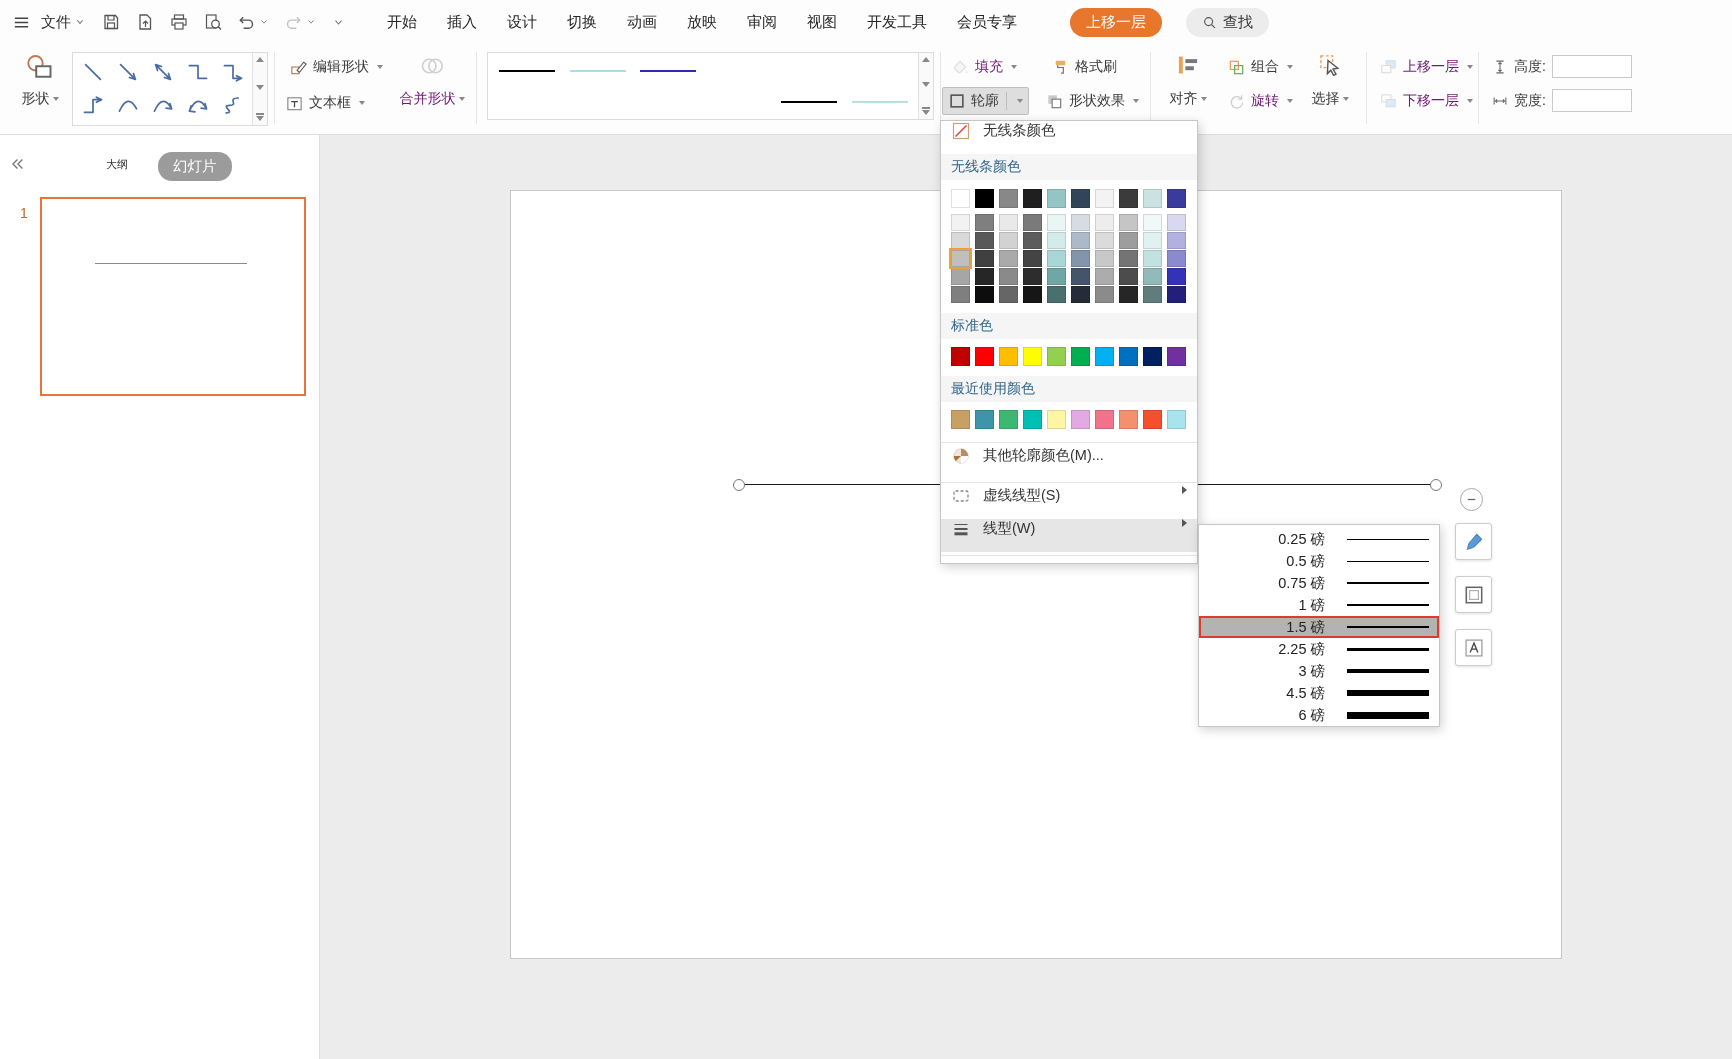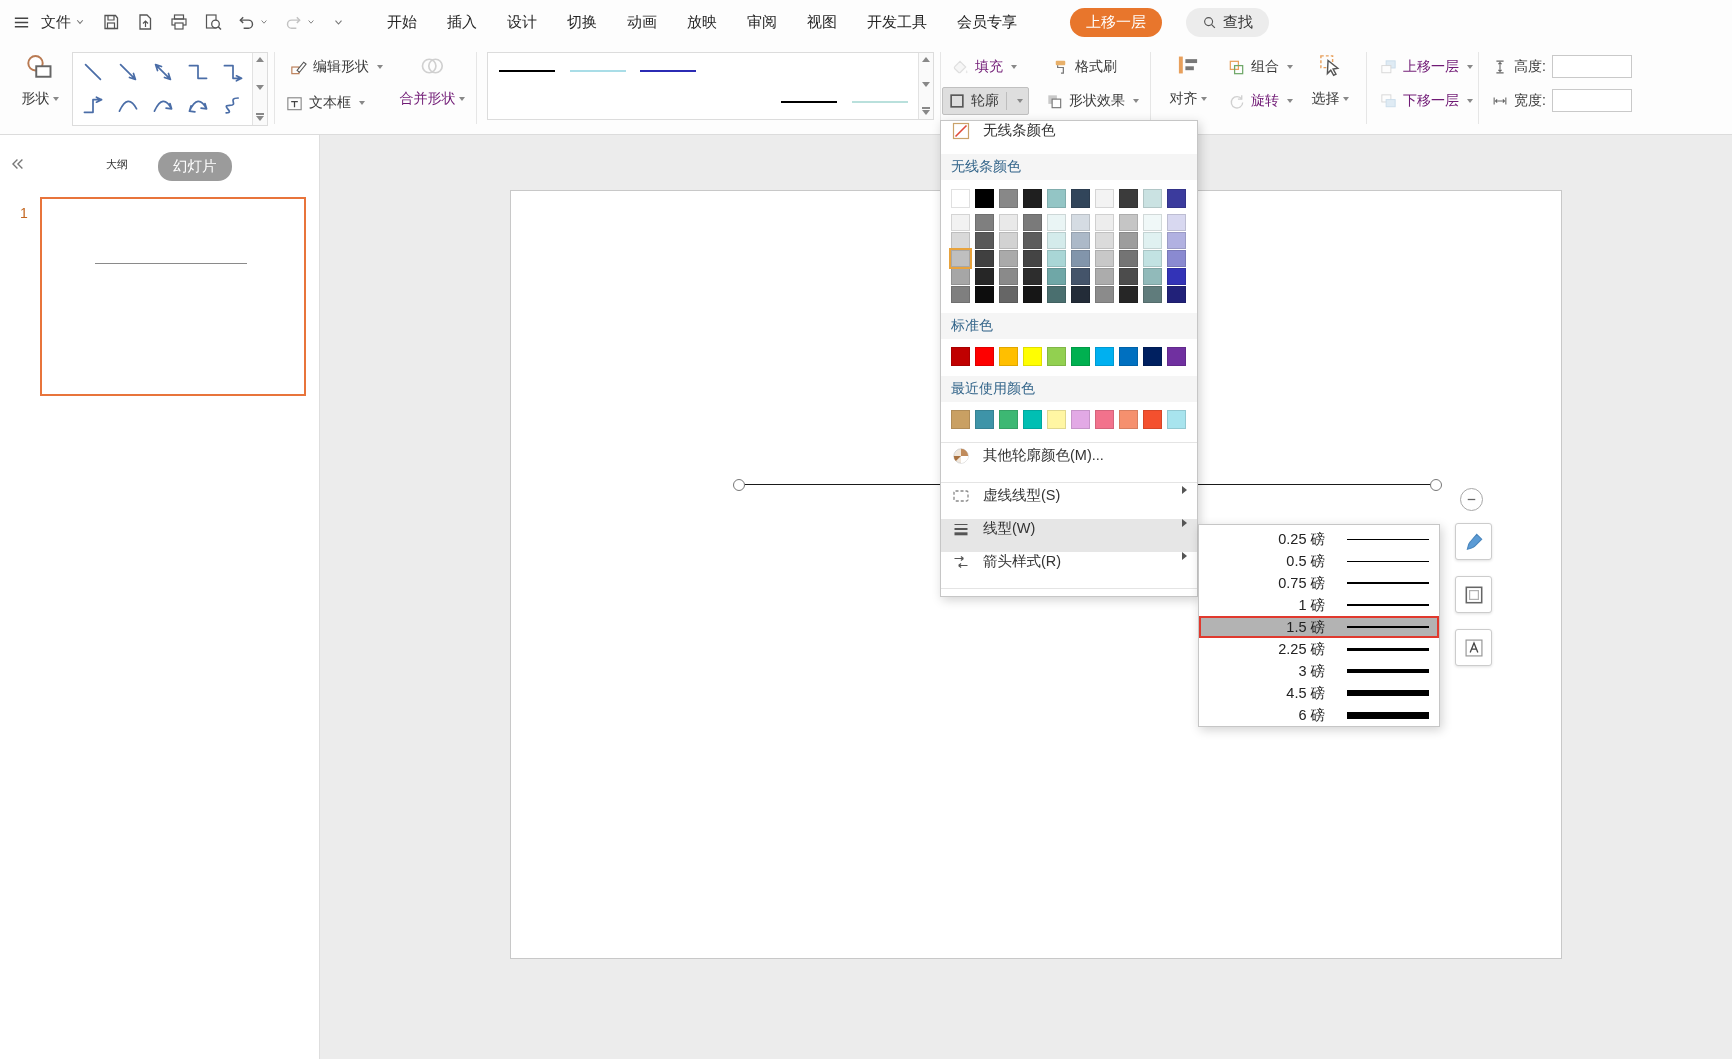--- a/index.html
+++ b/index.html
@@ -677,30 +677,20 @@
       <span style="display: inline-flex;">
           <svg viewBox="0 0 20 20" width="20" height="20">
             <path d="M3.5 5.5h13" stroke="#555" stroke-width="1"></path>
             <path d="M3.5 10h13" stroke="#555" stroke-width="2"></path>
             <path d="M3.5 14.8h13" stroke="#555" stroke-width="3"></path>
           </svg>
         </span>
       <span>线型(W)</span>
       <span class="ddarrow"></span>
     </div>
-    <div class="dd-row">
-      <span style="display: inline-flex;">
-          <svg viewBox="0 0 20 20" width="20" height="20">
-            <path d="M3.5 6.5h9M12.5 6.5l-2.6-2M12.5 6.5l-2.6 2" stroke="#555" stroke-width="1.2" fill="none"></path>
-            <path d="M16.5 13.5h-9M7.5 13.5l2.6-2M7.5 13.5l2.6 2" stroke="#555" stroke-width="1.2" fill="none"></path>
-          </svg>
-        </span>
-      <span>箭头样式(R)</span>
-      <span class="ddarrow"></span>
-    </div>
     <div class="dd-sep"></div>
   </div>
 
   <div class="submenu">
     <div>
         <div class="wrow">
           <span class="wlab">0.25 磅</span>
           <span class="wline" style="height: 1px;"></span>
         </div>
         <div class="wrow">

